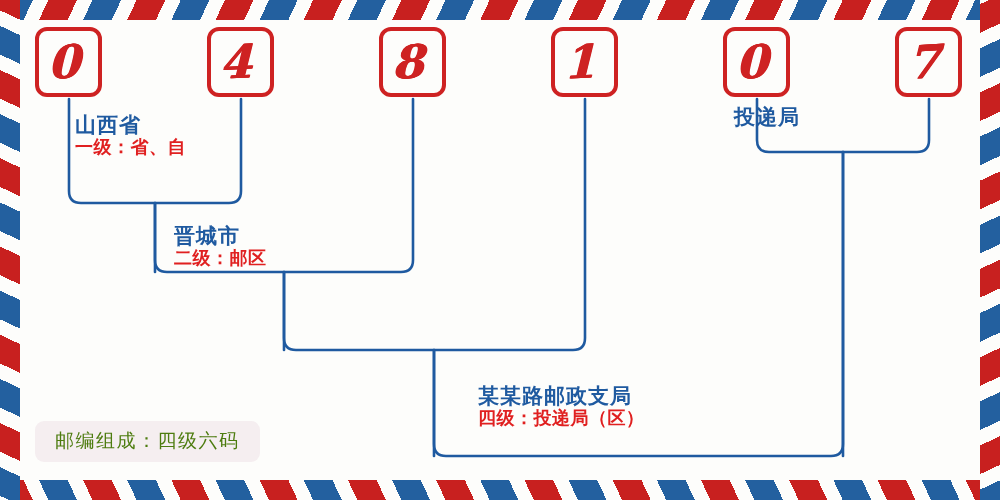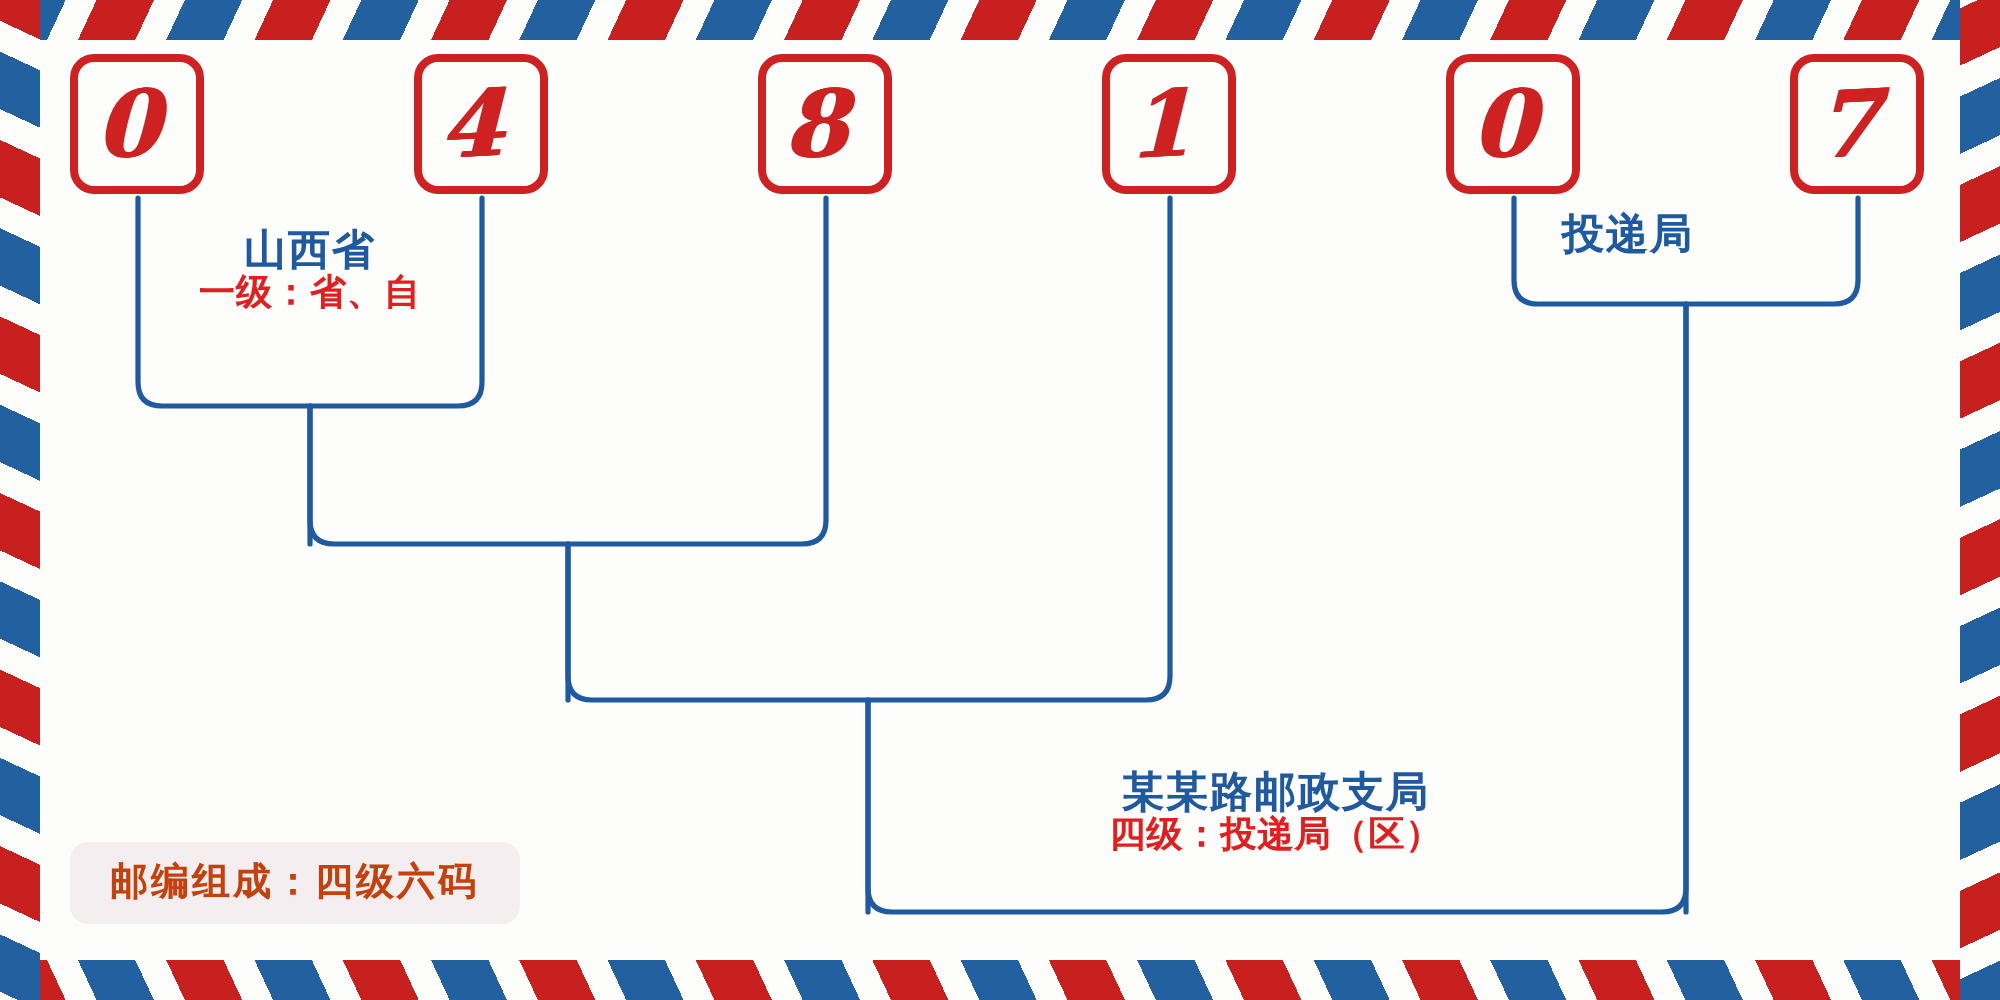--- a/index.html
+++ b/index.html
@@ -77,21 +77,21 @@
     letter-spacing:0;
     transform:skewX(-6deg) rotate(-3deg);
     text-shadow:0.5px 0 0 #ce2222,-0.5px 0 0 #ce2222;
     user-select:none;
   }
 
   
   #wires{position:absolute;left:0;top:0;width:1000px;height:500px;z-index:2;}
 
   
-  .grp-label{position:absolute;text-align:center;z-index:3;pointer-events:none;}
+  .grp-label{position:absolute;z-index:3;pointer-events:none;}
   .grp-title{
     color:#1f5aa0;
     font-family:"DejaVu Serif","Liberation Serif",serif;
     font-weight:700;
     font-size:21px;
     line-height:1.15;
     white-space:nowrap;
     letter-spacing:1px;
   }
   .grp-sub{
@@ -107,23 +107,23 @@
   
   .badge{
     position:absolute;
     left:35px;top:421px;
     padding:7px 20px 8px 20px;
     background:#f5eef0;
     border-radius:9px;
     z-index:3;
   }
   .badge span{
-    color:#c2410c;
+    color:#4d7c0f;
     font-family:"DejaVu Serif","Liberation Serif",serif;
-    font-weight:700;
+    font-weight:400;
     font-size:19px;
     letter-spacing:1.5px;
     white-space:nowrap;
   }
 </style>
 </head>
 <body>
 
 <div id="stage">
 
@@ -167,20 +167,24 @@
   </div>
   <div class="digit-box" style="left:895px;top:27px;">
     <span class="digit-glyph">7</span>
   </div>
 
   <div class="grp-label" style="left:75px;top:113px;width:160px;">
     <div class="grp-title">山西省</div>
     <div class="grp-sub nowrap">一级：省、自</div>
   </div>
 
+  <div class="grp-label" style="left:174px;top:224px;width:220px;">
+    <div class="grp-title">晋城市</div>
+    <div class="grp-sub nowrap">二级：邮区</div>
+  </div>
 
 
   <div class="grp-label" style="left:478px;top:384px;width:320px;">
     <div class="grp-title">某某路邮政支局</div>
     <div class="grp-sub nowrap">四级：投递局（区）</div>
   </div>
 
   <div class="grp-label" style="left:734px;top:105px;width:160px;">
     <div class="grp-title">投递局</div>
   </div>

